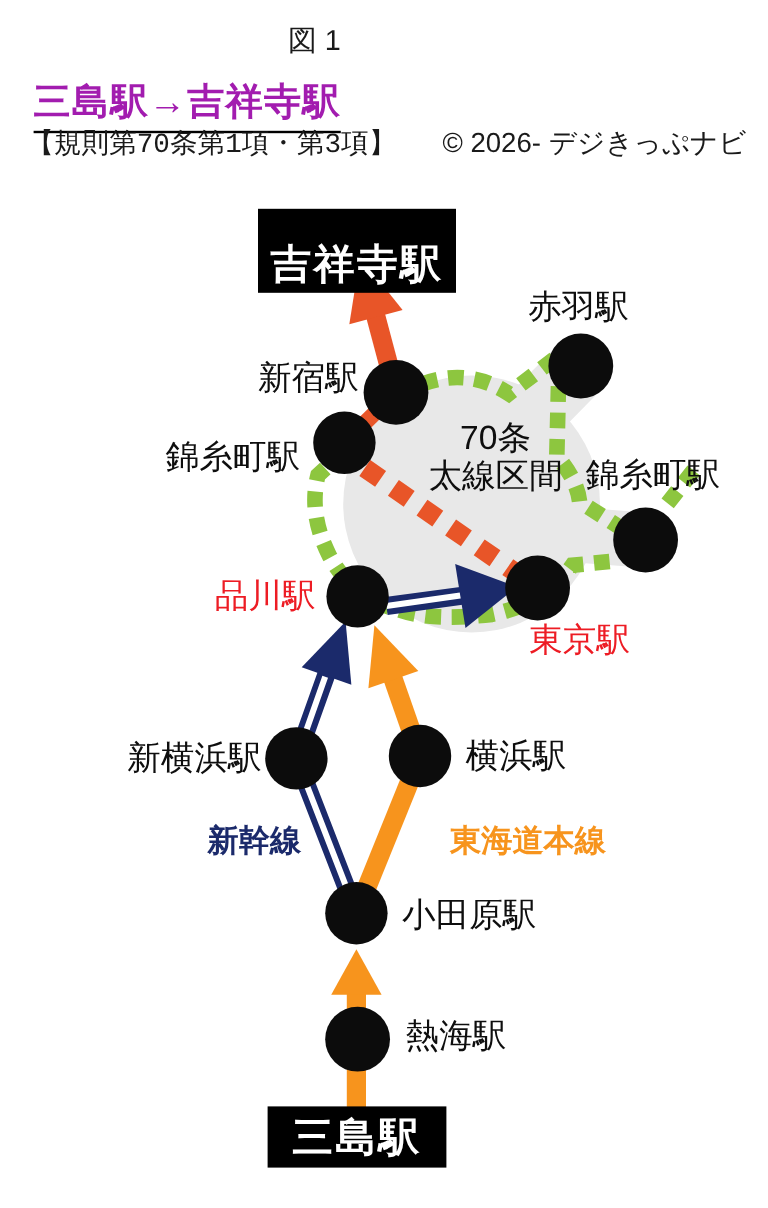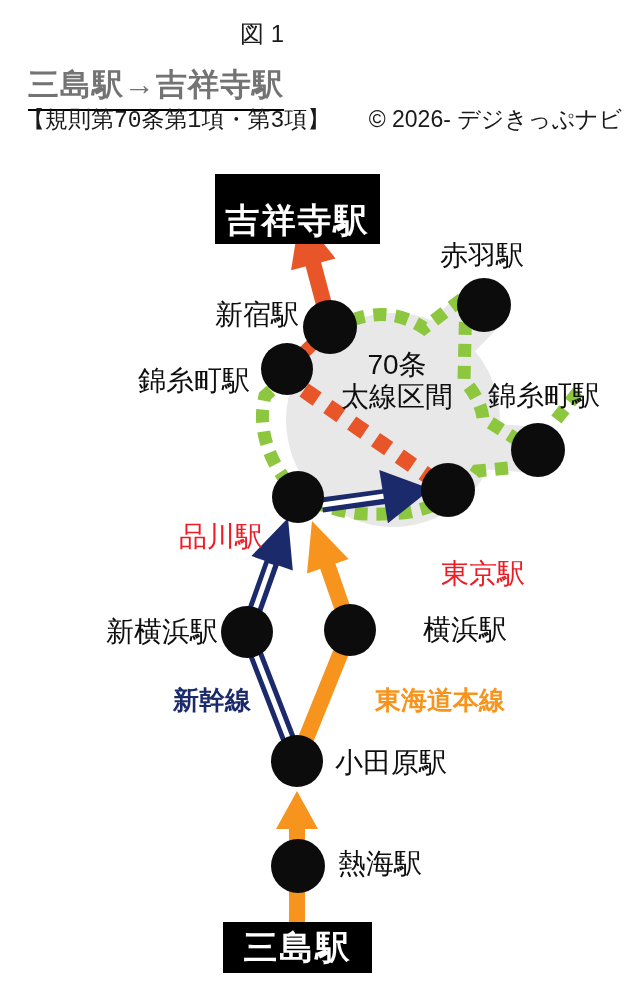--- a/index.html
+++ b/index.html
@@ -4,36 +4,36 @@
 <style>
   html,body{margin:0;padding:0;background:#fff;}
   .stage{
     position:relative;width:640px;height:1007px;background:#fff;overflow:hidden;
     font-family:"Liberation Sans","DejaVu Sans",sans-serif;color:#111;
   }
   .stage svg{position:absolute;left:0;top:0;}
   .hdr{position:absolute;left:28px;top:18px;z-index:5;}
   .fig-label{font-size:24px;color:#1a1a1a;text-align:right;}
   .doc-title{
-    display:inline-block;margin-top:14px;font-size:31px;font-weight:bold;color:#737373;
+    display:inline-block;margin-top:14px;font-size:31px;font-weight:bold;color:#a21caf;
     border-bottom:2.5px solid #000;padding-bottom:3px;letter-spacing:1px;
   }
   .sub-row{position:absolute;left:22px;top:104px;width:600px;white-space:nowrap;z-index:5;}
   .rule-ref{font-size:23px;color:#1a1a1a;display:inline-block;font-family:Liberation Mono, monospace;}
   .copyright{font-size:23px;color:#1a1a1a;display:inline-block;margin-left:34px;}
   .lbl{
     position:absolute;transform:translate(-50%,-50%);font-size:28px;color:#0e0e0e;
     white-space:nowrap;z-index:4;line-height:1.15;
   }
-  .lbl.red{color:#ED1C24;margin-top:40px;}
+  .lbl.red{color:#ED1C24;}
   .lbl.navy{color:#1B2A6B;font-weight:bold;font-size:26px;}
   .lbl.orange{color:#F7941D;font-weight:bold;font-size:26px;margin-left:28px;}
   .zone-lbl{
     position:absolute;transform:translate(-50%,-50%);text-align:center;font-size:28px;
-    color:#0e0e0e;z-index:4;line-height:1.15;white-space:nowrap;
+    color:#0e0e0e;z-index:4;line-height:1.15;white-space:nowrap;margin-left:16px;
   }
   .station-box{
     position:absolute;background:#000;color:#fff;display:flex;align-items:center;
     justify-content:center;font-size:34px;font-weight:bold;letter-spacing:2px;z-index:4;
   }
 </style>
 </head>
 <body>
 
 <div class="stage">
@@ -119,20 +119,20 @@
     <div>太線区間</div>
   </div>
 
   <div class="lbl" style="left:482px;top:256px;">赤羽駅</div>
   <div class="lbl" style="left:257px;top:315px;">新宿駅</div>
   <div class="lbl" style="left:194px;top:381px;">錦糸町駅</div>
   <div class="lbl" style="left:544px;top:396px;">錦糸町駅</div>
   <div class="lbl red" style="left:221px;top:497px;">品川駅</div>
   <div class="lbl red" style="left:483px;top:534px;">東京駅</div>
   <div class="lbl" style="left:162px;top:632px;">新横浜駅</div>
-  <div class="lbl" style="left:430px;top:630px;margin-left:35px;">横浜駅</div>
+  <div class="lbl" style="left:430px;top:630px;">横浜駅</div>
   <div class="lbl" style="left:391px;top:763px;text-align:center;">小田原駅</div>
   <div class="lbl" style="left:380px;top:864px;">熱海駅</div>
 
   <div class="lbl navy" style="left:212px;top:701px;">新幹線</div>
   <div class="lbl orange" style="left:412px;top:701px;">東海道本線</div>
 
 </div>
 
 </body></html>

